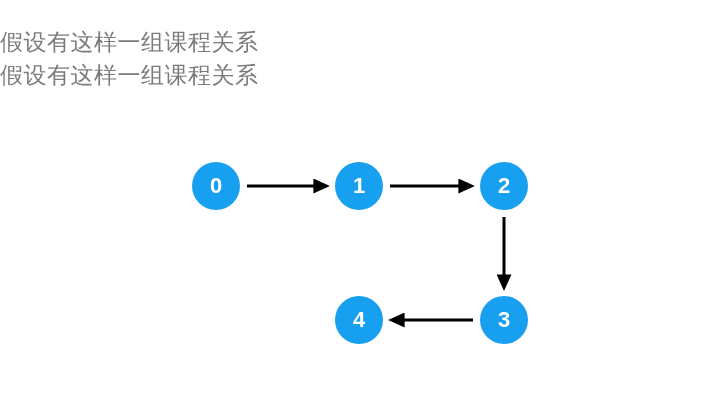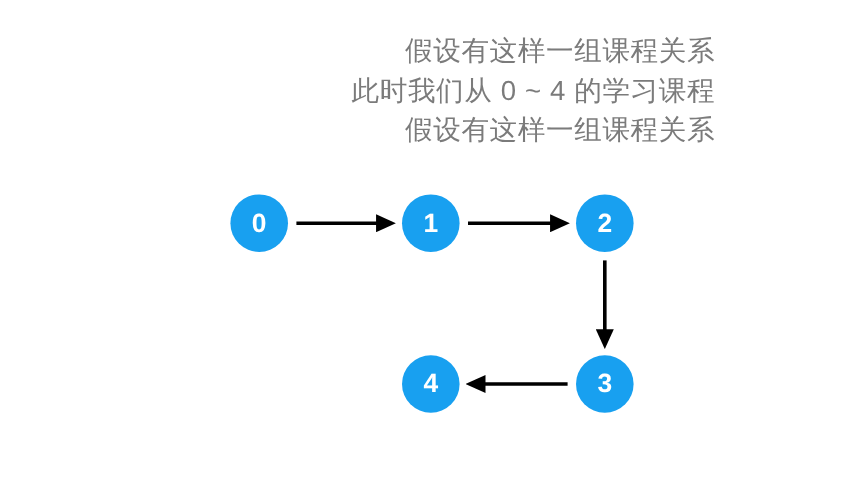--- a/index.html
+++ b/index.html
@@ -12,21 +12,21 @@
     width: 720px;
     height: 405px;
     background: #ffffff;
     overflow: hidden;
   }
   .heading {
     position: absolute;
     top: 26px;
     left: 0;
     width: 596px;
-    text-align: right;
+    text-align: left;
   }
   .heading p {
     margin: 0;
     font-size: 23px;
     line-height: 33px;
     font-weight: 400;
     letter-spacing: 0.5px;
   }
   .graph {
     position: absolute;
@@ -50,21 +50,20 @@
     font-size: 22px;
     font-weight: 700;
   }
 </style>
 </head>
 <body>
 
 <div class="page" style="background: rgb(255, 255, 255);">
   <div class="heading" style="color: rgb(123, 123, 123);">
     <p>假设有这样一组课程关系</p>
-    <p>此时我们从 0 ~ 4 的学习课程</p>
     <p>假设有这样一组课程关系</p>
   </div>
 
   <div class="graph">
     <svg class="edges-layer" width="720" height="405" viewBox="0 0 720 405" xmlns="http://www.w3.org/2000/svg">
       <defs>
         <marker id="arrowhead" markerWidth="5.5" markerHeight="5" refX="4.2" refY="2.5" orient="auto" markerUnits="strokeWidth">
           <path id="arrowhead-path" d="M0,0 L5.5,2.5 L0,5 Z" fill="#000000"></path>
         </marker>
       </defs>

